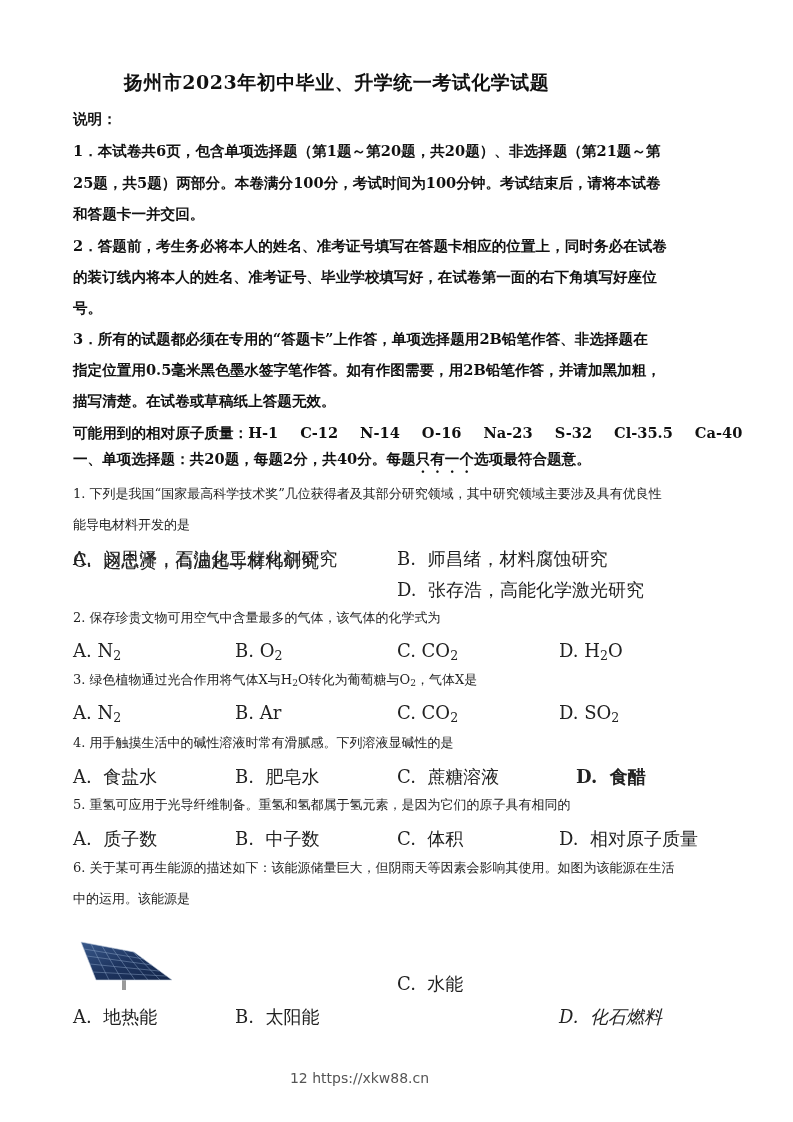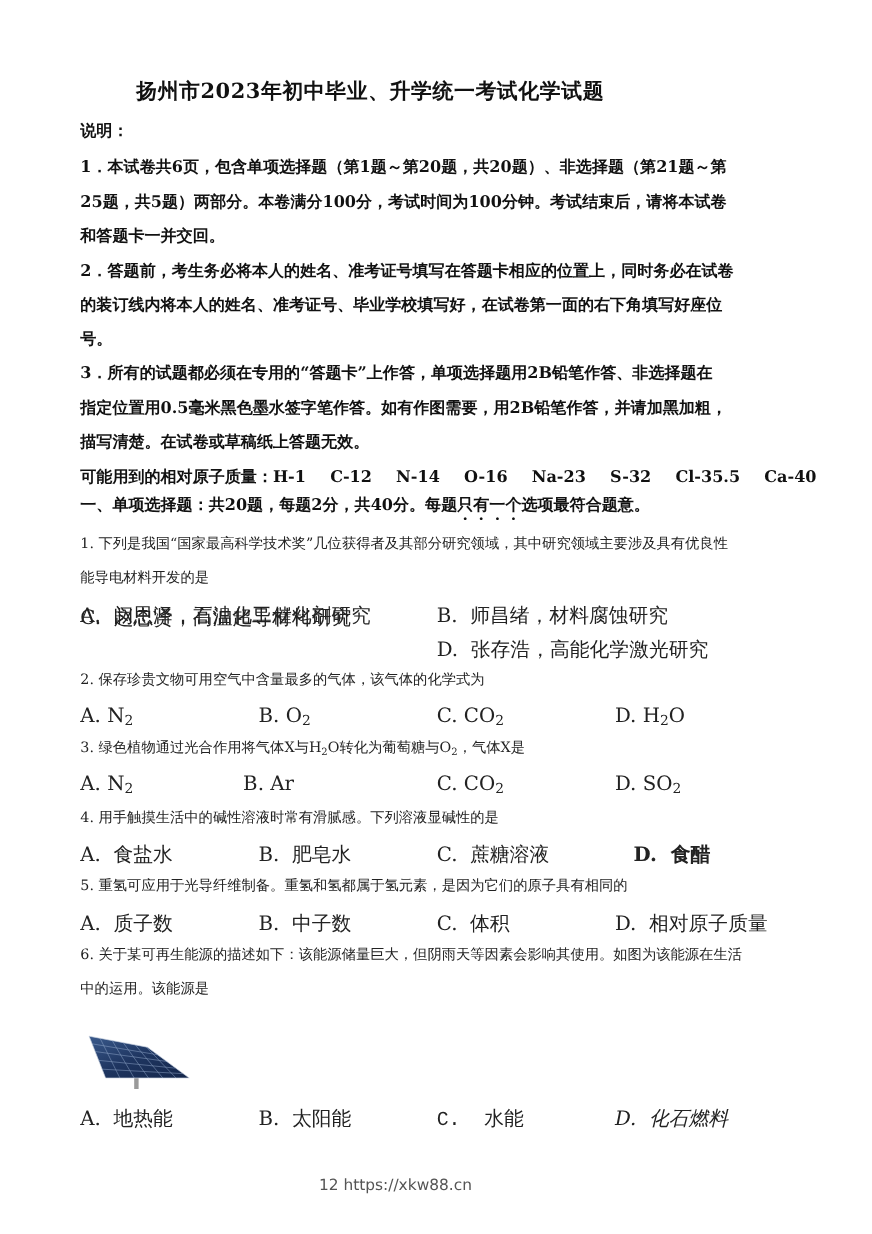--- a/index.html
+++ b/index.html
@@ -63,21 +63,21 @@
   </div>
   <div class="opt" style="left:73px; top:640px;"><span>A.</span> <span>N</span><sub>2</sub></div>
   <div class="opt" style="left:235px; top:640px;"><span>B.</span> <span>O</span><sub>2</sub></div>
   <div class="opt" style="left:397px; top:640px;"><span>C.</span> <span>CO</span><sub>2</sub></div>
   <div class="opt" style="left:559px; top:640px;"><span>D.</span> <span>H</span><sub>2</sub><span>O</span></div>
 
   <div class="line q-line" style="top:671px;">
     <span>3.</span> <span>绿色植物通过光合作用将气体X与H</span><sub>2</sub><span>O转化为葡萄糖与O</span><sub>2</sub><span>，气体X是</span>
   </div>
   <div class="opt" style="left:73px; top:702px;"><span>A.</span> <span>N</span><sub>2</sub></div>
-  <div class="opt" style="left:221px; top:702px;"><span>B.</span> <span>Ar</span></div>
+  <div class="opt" style="left:235px; top:702px;"><span>B.</span> <span>Ar</span></div>
   <div class="opt" style="left:397px; top:702px;"><span>C.</span> <span>CO</span><sub>2</sub></div>
   <div class="opt" style="left:559px; top:702px;"><span>D.</span> <span>SO</span><sub>2</sub></div>
 
   <div class="line q-line" style="top:734px;">
     <span>4.</span> <span>用手触摸生活中的碱性溶液时常有滑腻感。下列溶液显碱性的是</span>
   </div>
   <div class="opt" style="left:73px; top:765px;"><span>A.</span>&nbsp;&nbsp;<span>食盐水</span></div>
   <div class="opt" style="left:235px; top:765px;"><span>B.</span>&nbsp;&nbsp;<span>肥皂水</span></div>
   <div class="opt" style="left:397px; top:765px;"><span>C.</span>&nbsp;&nbsp;<span>蔗糖溶液</span></div>
   <div class="opt" style="left:576px; top:765px;font-weight:bold;"><span>D.</span>&nbsp;&nbsp;<span>食醋</span></div>
@@ -113,17 +113,17 @@
       <line x1="13" y1="3.9" x2="31" y2="40"></line>
       <line x1="24" y1="5.9" x2="44" y2="40"></line>
       <line x1="34" y1="7.8" x2="57" y2="40"></line>
       <line x1="45" y1="9.9" x2="70" y2="40"></line>
       <line x1="55" y1="11.8" x2="82" y2="40"></line>
     </g>
   </svg>
 
   <div class="opt" style="left:73px; top:1005px;"><span>A.</span>&nbsp;&nbsp;<span>地热能</span></div>
   <div class="opt" style="left:235px; top:1005px;"><span>B.</span>&nbsp;&nbsp;<span>太阳能</span></div>
-  <div class="opt" style="left:397px; top:1005px;font-family:Liberation Mono, monospace;"><span>C.</span>&nbsp;&nbsp;<span>水能</span></div>
+  <div class="opt" style="left:397px; top:972px;"><span>C.</span>&nbsp;&nbsp;<span>水能</span></div>
   <div class="opt" style="left:559px; top:1005px;font-style:italic;"><span>D.</span>&nbsp;&nbsp;<span>化石燃料</span></div>
 
   <div class="footer">12 https://xkw88.cn</div>
 </div>
 
 </body></html>

